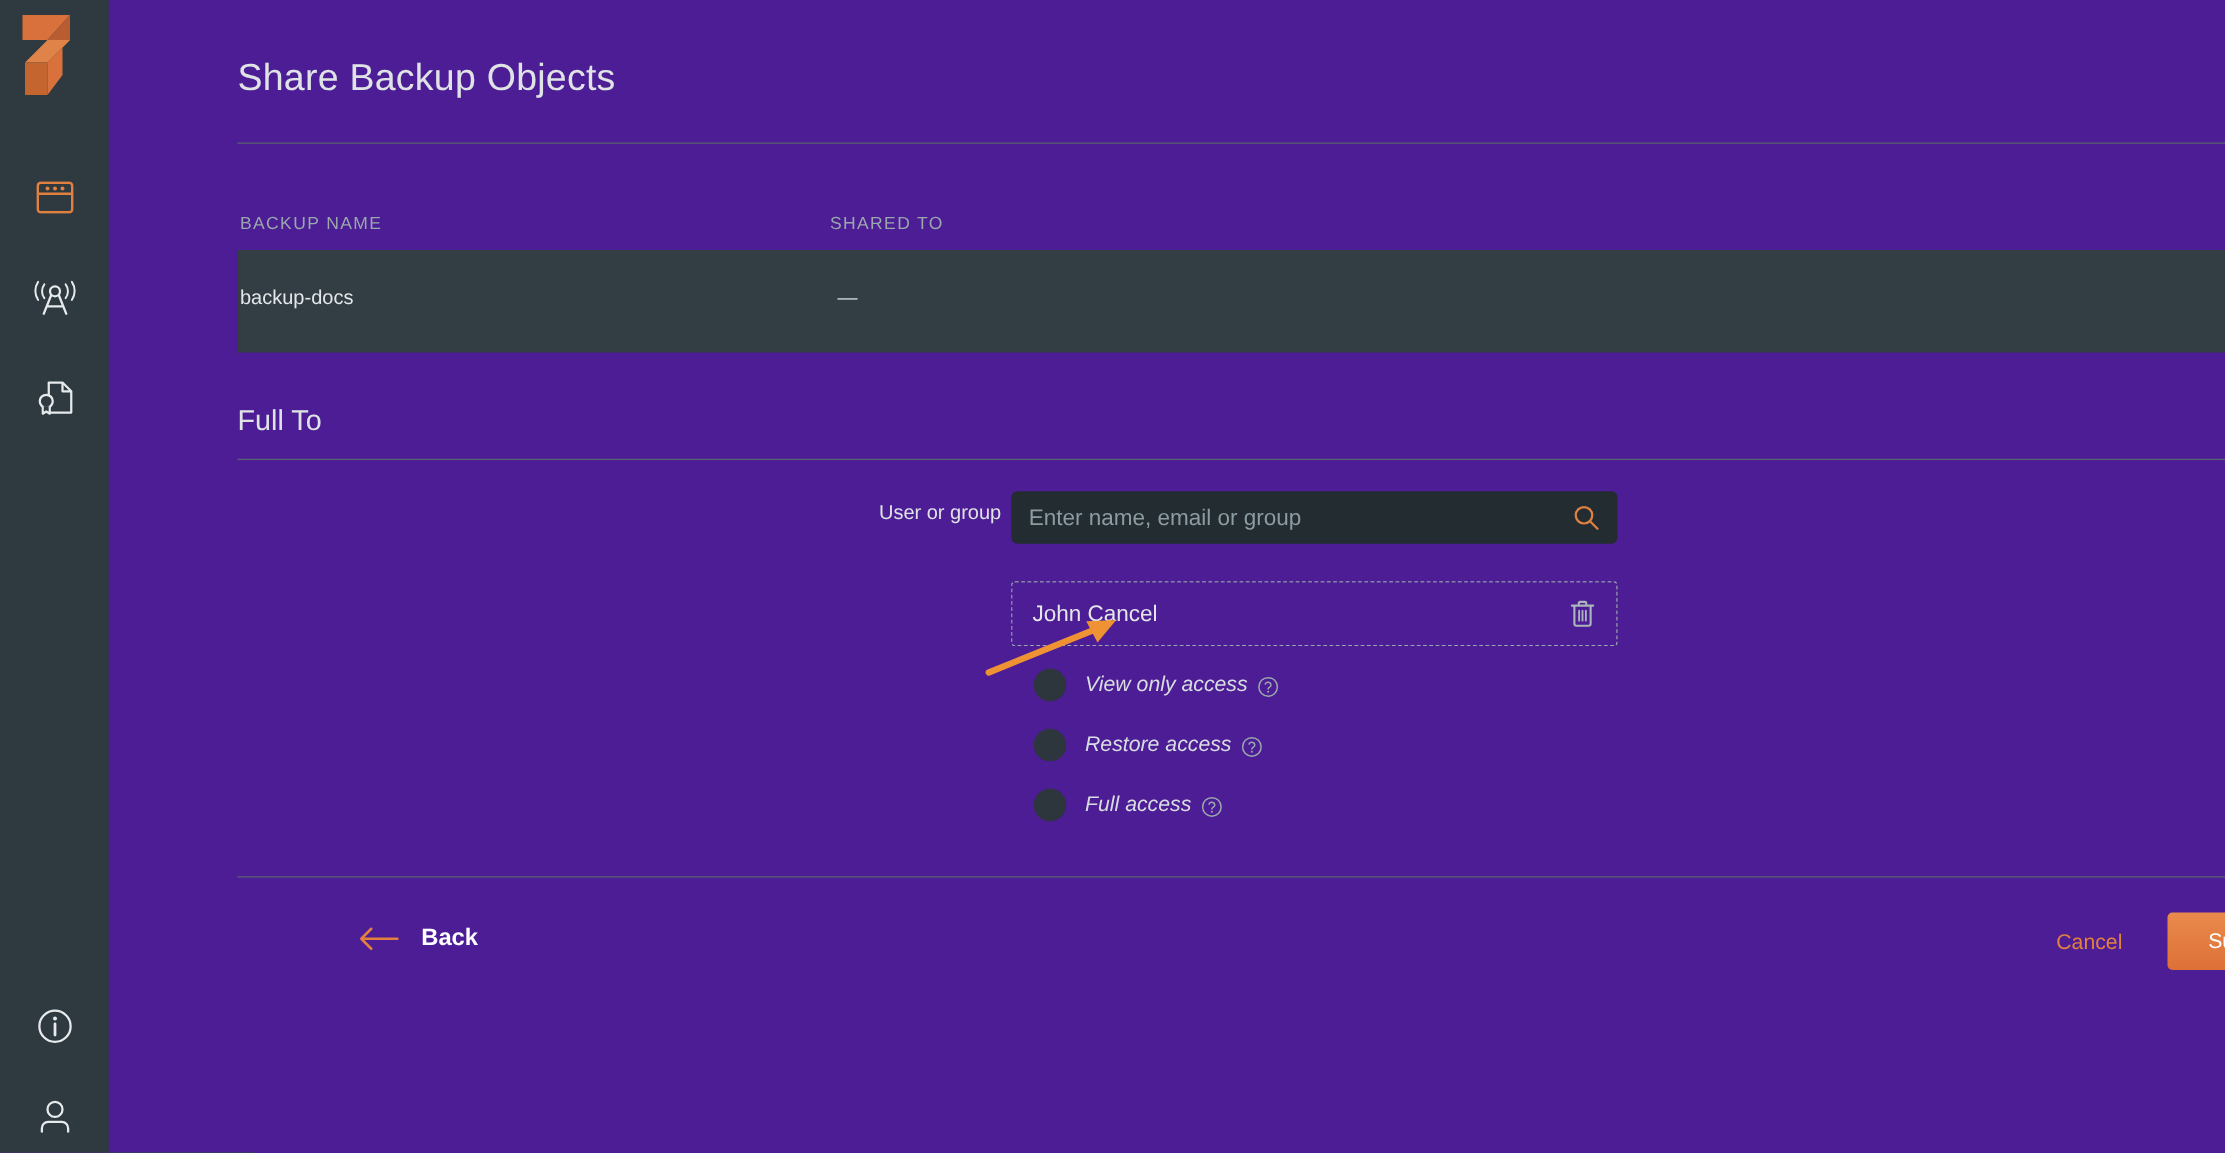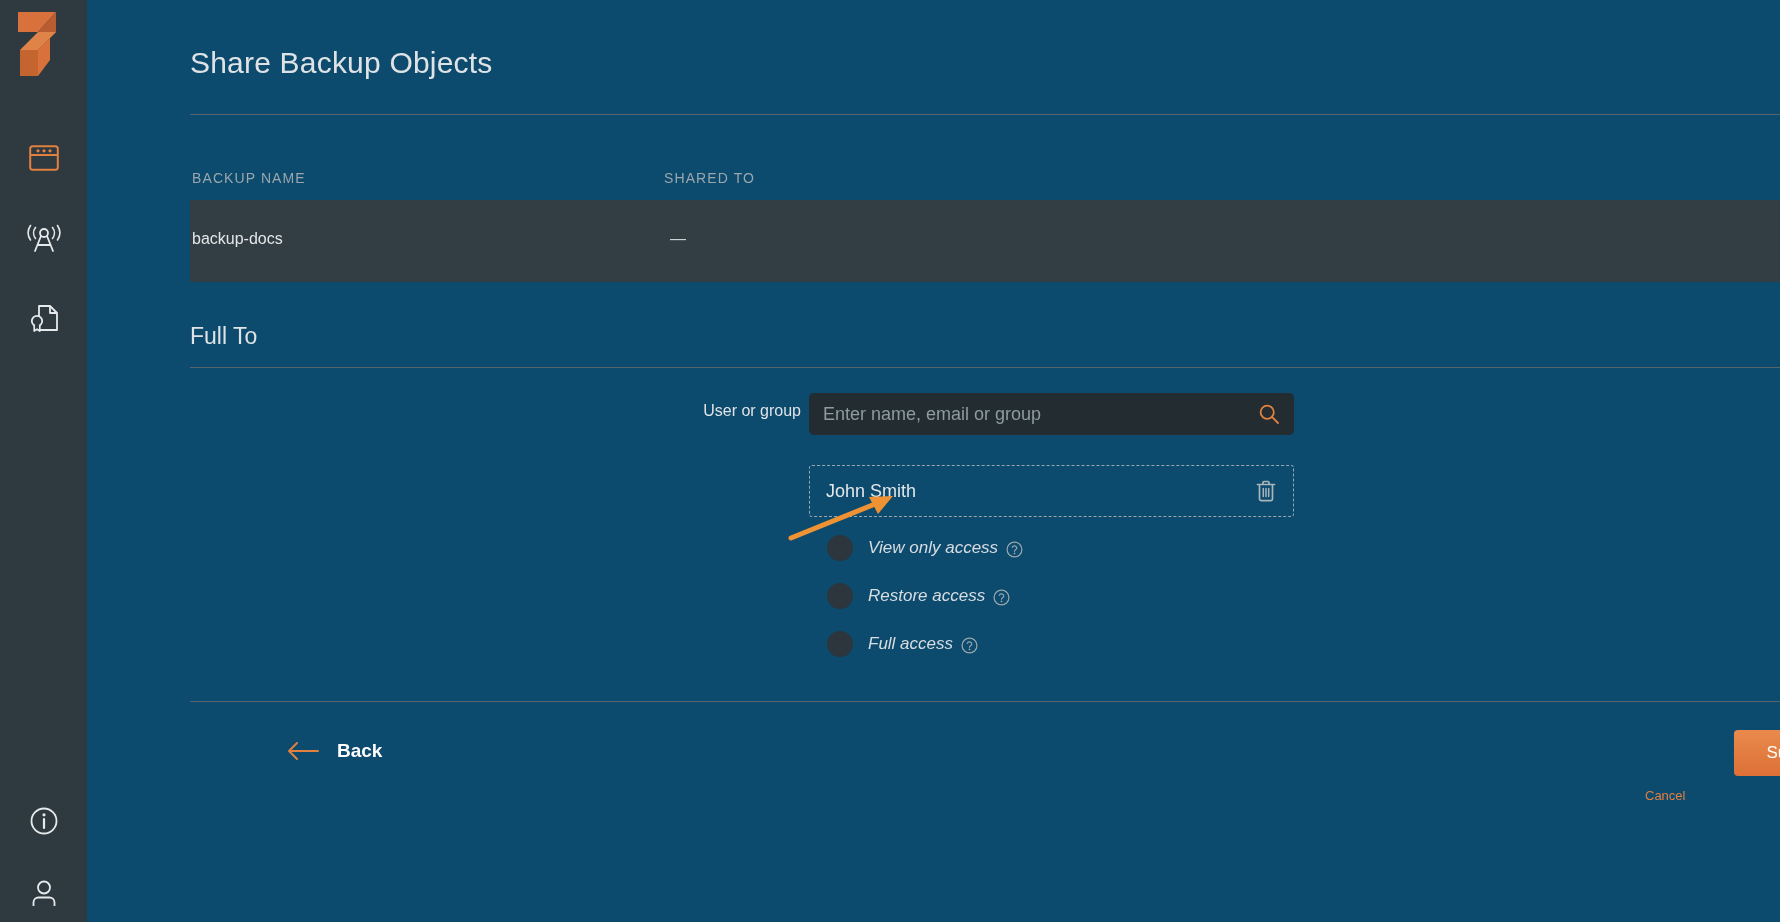--- a/index.html
+++ b/index.html
@@ -7,21 +7,21 @@
     width: 1780px;
     height: 922px;
     overflow: hidden;
     background: #3b474d;
     font-family: "Liberation Sans", sans-serif;
   }
   #app {
     position: relative;
     width: 1780px;
     height: 922px;
-    background: #0c4a6e;
+    background: #4c1d95;
   }
 
   
   #sidebar {
     position: absolute;
     left: 0; top: 0;
     width: 87px;
     height: 922px;
     background: #2e3a40;
   }
@@ -197,24 +197,23 @@
   .back-btn .lbl {
     margin-left: 18px;
     font-size: 19px;
     font-weight: bold;
     color: #ffffff;
   }
 
   .cancel-btn {
     position: absolute;
     left: 1558px; top: 744px;
-    font-size: 13px;
+    font-size: 17px;
     color: #e2803f;
     cursor: pointer;
-    margin-top: 44px;
   }
   .submit-btn {
     position: absolute;
     left: 1647px; top: 730px;
     width: 118px;
     height: 46px;
     border: none;
     border-radius: 4px;
     background: linear-gradient(180deg, #e98a4c 0%, #dd7036 100%);
     color: #ffffff;
@@ -325,21 +324,21 @@
       <span class="ph">Enter name, email or group</span>
       <span class="mag">
         <svg width="22" height="22" viewBox="0 0 22 22">
           <circle cx="9.2" cy="9.2" r="6.6" fill="none" stroke="#e2803f" stroke-width="1.8"></circle>
           <line x1="14.2" y1="14.2" x2="20" y2="20" stroke="#e2803f" stroke-width="1.8" stroke-linecap="round"></line>
         </svg>
       </span>
     </div>
 
     <div class="chip">
-      <span class="name">John Smith</span>
+      <span class="name">John Cancel</span>
       <span class="trash">
         <svg width="22" height="24" viewBox="0 0 22 24">
           <path d="M2.5 5.5 h17" stroke="#aab5ba" stroke-width="1.7" stroke-linecap="round"></path>
           <path d="M8 5.5 v-2 a1 1 0 0 1 1 -1 h4 a1 1 0 0 1 1 1 v2" fill="none" stroke="#aab5ba" stroke-width="1.7"></path>
           <path d="M4.5 5.5 v14.5 a1.6 1.6 0 0 0 1.6 1.6 h9.8 a1.6 1.6 0 0 0 1.6 -1.6 V5.5" fill="none" stroke="#aab5ba" stroke-width="1.7" stroke-linejoin="round"></path>
           <path d="M8.3 9.5 v8 M11 9.5 v8 M13.7 9.5 v8" stroke="#aab5ba" stroke-width="1.5" stroke-linecap="round"></path>
         </svg>
       </span>
     </div>
 

